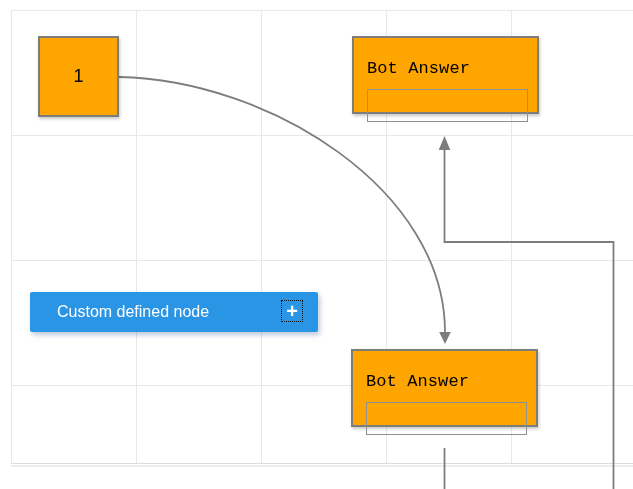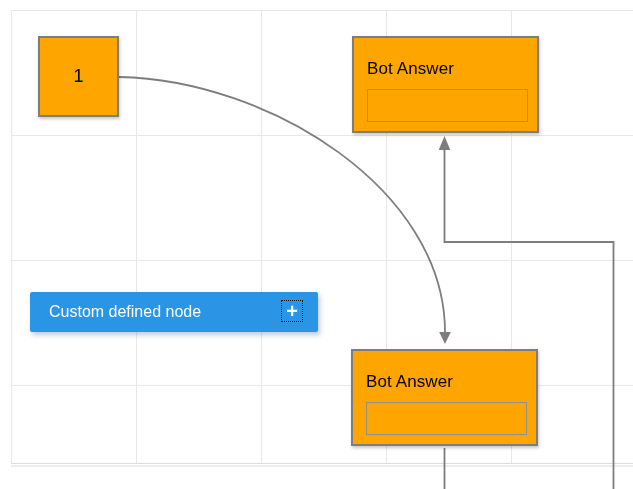--- a/index.html
+++ b/index.html
@@ -70,21 +70,22 @@
     width: 81px;
     height: 81px;
     display: flex;
     align-items: center;
     justify-content: center;
     color: #000;
     font-size: 18px;
   }
   .node-bot {
     width: 187px;
-    height: 97px;
+    height: 78px;
+    font-family: Liberation Mono, monospace;
   }
   .node-bot-top  { left: 352px; top: 36px; }
   .node-bot-bottom { left: 351px; top: 349px; }
   .node-title {
     position: absolute;
     left: 13px;
     top: 21px;
     color: #000;
     font-size: 17px;
     letter-spacing: 0.1px;
@@ -109,21 +110,21 @@
     box-sizing: border-box;
     background: var(--accent, #2a94e5);
     border-radius: 2px;
     box-shadow: 2px 3px 5px rgba(40,80,140,0.30);
     display: flex;
     align-items: center;
   }
   .node-custom-label {
     color: #ffffff;
     font-size: 16px;
-    padding-left: 19px;
+    padding-left: 27px;
     white-space: nowrap;
   }
   .add-port {
     position: absolute;
     right: 15px;
     top: 8px;
     width: 22px;
     height: 22px;
     box-sizing: border-box;
     border: 1px dotted #111111;

